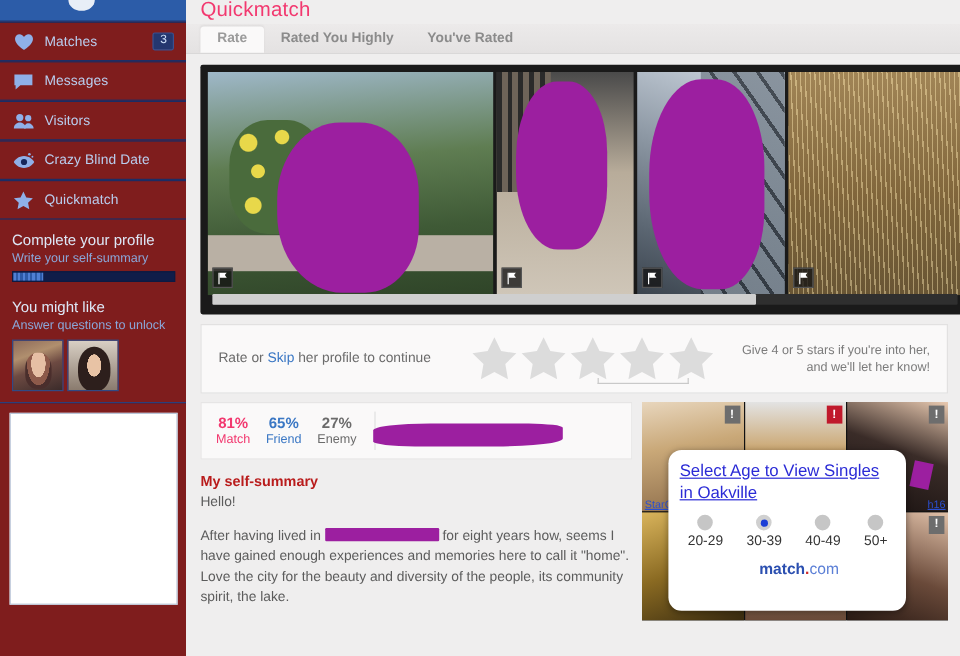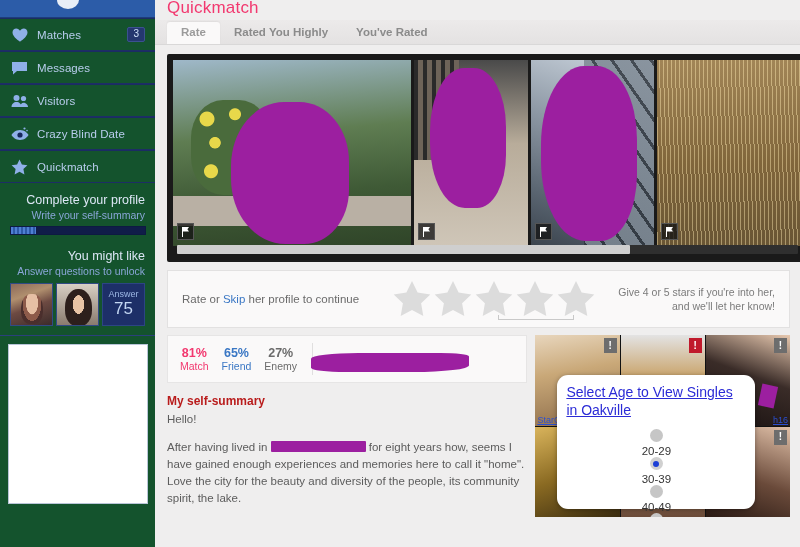--- a/index.html
+++ b/index.html
@@ -8,25 +8,24 @@
     width: 800px; height: 547px;
     overflow: hidden;
     font-family: "Liberation Sans", sans-serif;
     background: #ffffff;
   }
   #app { position: relative; width: 800px; height: 547px; display: flex; }
 
   
   #sidebar {
     width: 155px; height: 547px;
-    background: #14532d;
+    background: #7f1d1d;
     position: relative;
     flex: 0 0 155px;
     overflow: hidden;
-    text-align: right;
   }
   .top-bar {
     height: 18px; width: 155px;
     background: #2c5ca8;
     position: relative;
     border-bottom: 1px solid #1d3d7a;
   }
   .logo-blob {
     position: absolute; left: 57px; top: -9px;
     width: 22px; height: 18px;
@@ -362,21 +361,21 @@
     cursor: pointer;
   }
   .ad-head {
     font-size: 14px; color: #2b2bd6;
     text-decoration: underline;
     text-align: left; line-height: 1.25;
     font-weight: normal;
     width: 180px;
     cursor: pointer;
   }
-  .ad-ages { display: flex; gap: 0; margin-top: 10px; width: 186px; justify-content: space-around; flex-direction: column; }
+  .ad-ages { display: flex; gap: 0; margin-top: 10px; width: 186px; justify-content: space-around; }
   .age-opt { display: flex; flex-direction: column; align-items: center; cursor: pointer; }
   .radio {
     width: 13px; height: 13px; border-radius: 50%;
     background: #c6c6c6;
     display: flex; align-items: center; justify-content: center;
   }
   .radio.on { background: #d0d0d0; }
   .radio.on::after {
     content:''; width: 6px; height: 6px; border-radius: 50%; background: #1c3fd6;
   }
@@ -455,24 +454,20 @@
         <div class="progress-fill"></div>
       </div>
     </div>
 
     <div class="side-section" style="padding-top:14px;">
       <div class="side-h">You might like</div>
       <div class="side-sub">Answer questions to unlock</div>
       <div class="tiles">
         <div class="tile p1"></div>
         <div class="tile p2"></div>
-        <div class="tile answer">
-          <span class="answer-word">Answer</span>
-          <span class="answer-num">75</span>
-        </div>
       </div>
     </div>
 
     <div class="side-divider"></div>
     <div class="white-box"></div>
   </aside>
 
   <section id="main">
     <h1 class="page-title">Quickmatch</h1>
 

